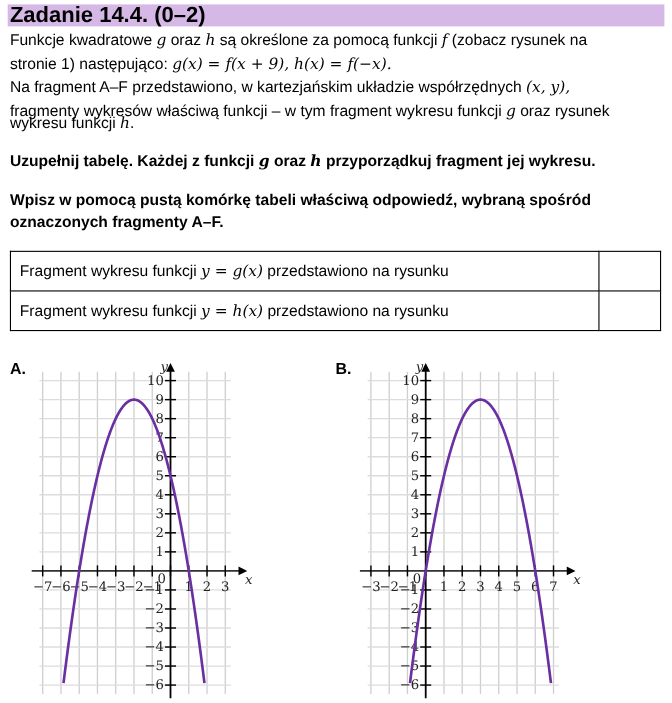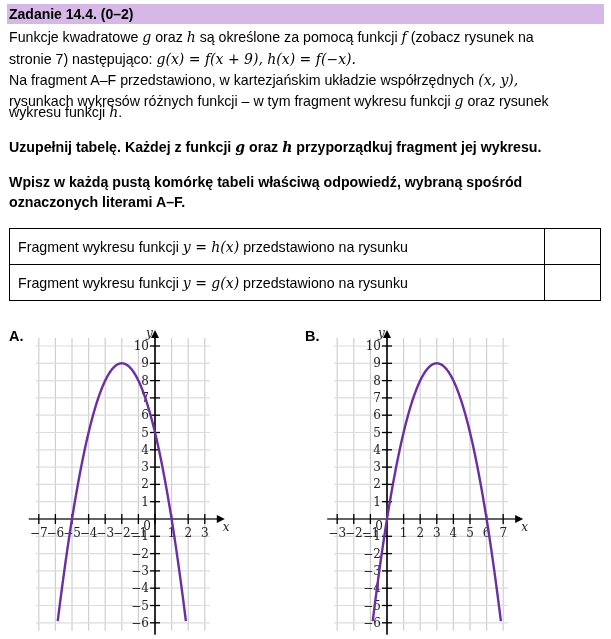--- a/index.html
+++ b/index.html
@@ -1,64 +1,64 @@
 <!DOCTYPE html>
 <html><head>
 <meta charset="utf-8">
 <style>
   html, body { margin:0; padding:0; background:#fff; }
   body { width:611px; height:639px; position:relative; overflow:hidden;
          font-family:"Liberation Sans", sans-serif; color:#000; }
   .hdr { position:absolute; left:7px; top:4px; width:597px; height:20px;
-         background:#d5b8e6; font-weight:bold; font-size:14px; line-height:20px; padding-left:2px; box-sizing:border-box; }
+         background:#d5b8e6; font-weight:bold; font-size:20px; line-height:20px; padding-left:2px; box-sizing:border-box; }
   .p { position:absolute; left:9px; font-size:14.2px; line-height:22px; white-space:nowrap;text-align:right; }
   .m { font-family:"DejaVu Serif", serif; font-style:italic; font-size:14px; }
   .b { font-weight:bold; }
   table.ans { position:absolute; left:9px; top:228px; width:592px; border-collapse:collapse; }
   table.ans td { border:1.5px solid #000; height:35px; font-size:14.2px; padding:0 0 0 8px; }
   table.ans td.cell { width:55px; padding:0; }
   .lbl { position:absolute; font-weight:bold; font-size:14.5px; }
   svg { position:absolute; left:0; top:0; }
   .tk { font-family:"DejaVu Serif", serif; font-size:12px; fill:#222; }
 </style>
 </head>
 <body>
 
 <div class="hdr">Zadanie 14.4. (0–2)</div>
 
 <div class="p" style="top:26px">
   <span>Funkcje kwadratowe </span><span class="m">g</span><span> oraz </span><span class="m">h</span><span> są określone za pomocą funkcji </span><span class="m">f</span><span> (zobacz rysunek na</span>
 </div>
 <div class="p" style="top:48px">
-  <span>stronie 7) następująco: </span><span class="m">g(x) = f(x + 9),  h(x) = f(−x).</span>
+  <span>stronie 1) następująco: </span><span class="m">g(x) = f(x + 9),  h(x) = f(−x).</span>
 </div>
 <div class="p" style="top:69px">
   <span>Na fragment A–F przedstawiono, w kartezjańskim układzie współrzędnych </span><span class="m">(x, y),</span>
 </div>
 <div class="p" style="top:90px">
-  <span>rysunkach wykresów różnych funkcji – w tym fragment wykresu funkcji </span><span class="m">g</span><span> oraz rysunek</span>
+  <span>fragmenty wykresów właściwą funkcji – w tym fragment wykresu funkcji </span><span class="m">g</span><span> oraz rysunek</span>
 </div>
 <div class="p" style="top:101px">
   <span>wykresu funkcji </span><span class="m">h</span><span>.</span>
 </div>
 
 <div class="p b" style="top:136px">
   <span>Uzupełnij tabelę. Każdej z funkcji </span><span class="m" style="font-weight:bold">g</span><span> oraz </span><span class="m" style="font-weight:bold">h</span><span> przyporządkuj fragment jej wykresu.</span>
 </div>
-<div class="p b" style="top:171px">Wpisz w każdą pustą komórkę tabeli właściwą odpowiedź, wybraną spośród</div>
-<div class="p b" style="top:191px">oznaczonych literami A–F.</div>
+<div class="p b" style="top:171px">Wpisz w pomocą pustą komórkę tabeli właściwą odpowiedź, wybraną spośród</div>
+<div class="p b" style="top:191px">oznaczonych fragmenty A–F.</div>
 
 <table class="ans">
   <tbody>
       <tr>
-    <td><span>Fragment wykresu funkcji </span><span class="m">y = h(x)</span><span> przedstawiono na rysunku</span></td>
+    <td><span>Fragment wykresu funkcji </span><span class="m">y = g(x)</span><span> przedstawiono na rysunku</span></td>
     <td class="cell"></td>
   </tr>
   <tr>
-    <td><span>Fragment wykresu funkcji </span><span class="m">y = g(x)</span><span> przedstawiono na rysunku</span></td>
+    <td><span>Fragment wykresu funkcji </span><span class="m">y = h(x)</span><span> przedstawiono na rysunku</span></td>
     <td class="cell"></td>
   </tr>
 </tbody>
   </table>
 
 <div class="lbl" style="left:9px; top:328px">A.</div>
 <div class="lbl" style="left:305px; top:328px">B.</div>
 
 <svg id="charts" width="611" height="639">
     <g>

